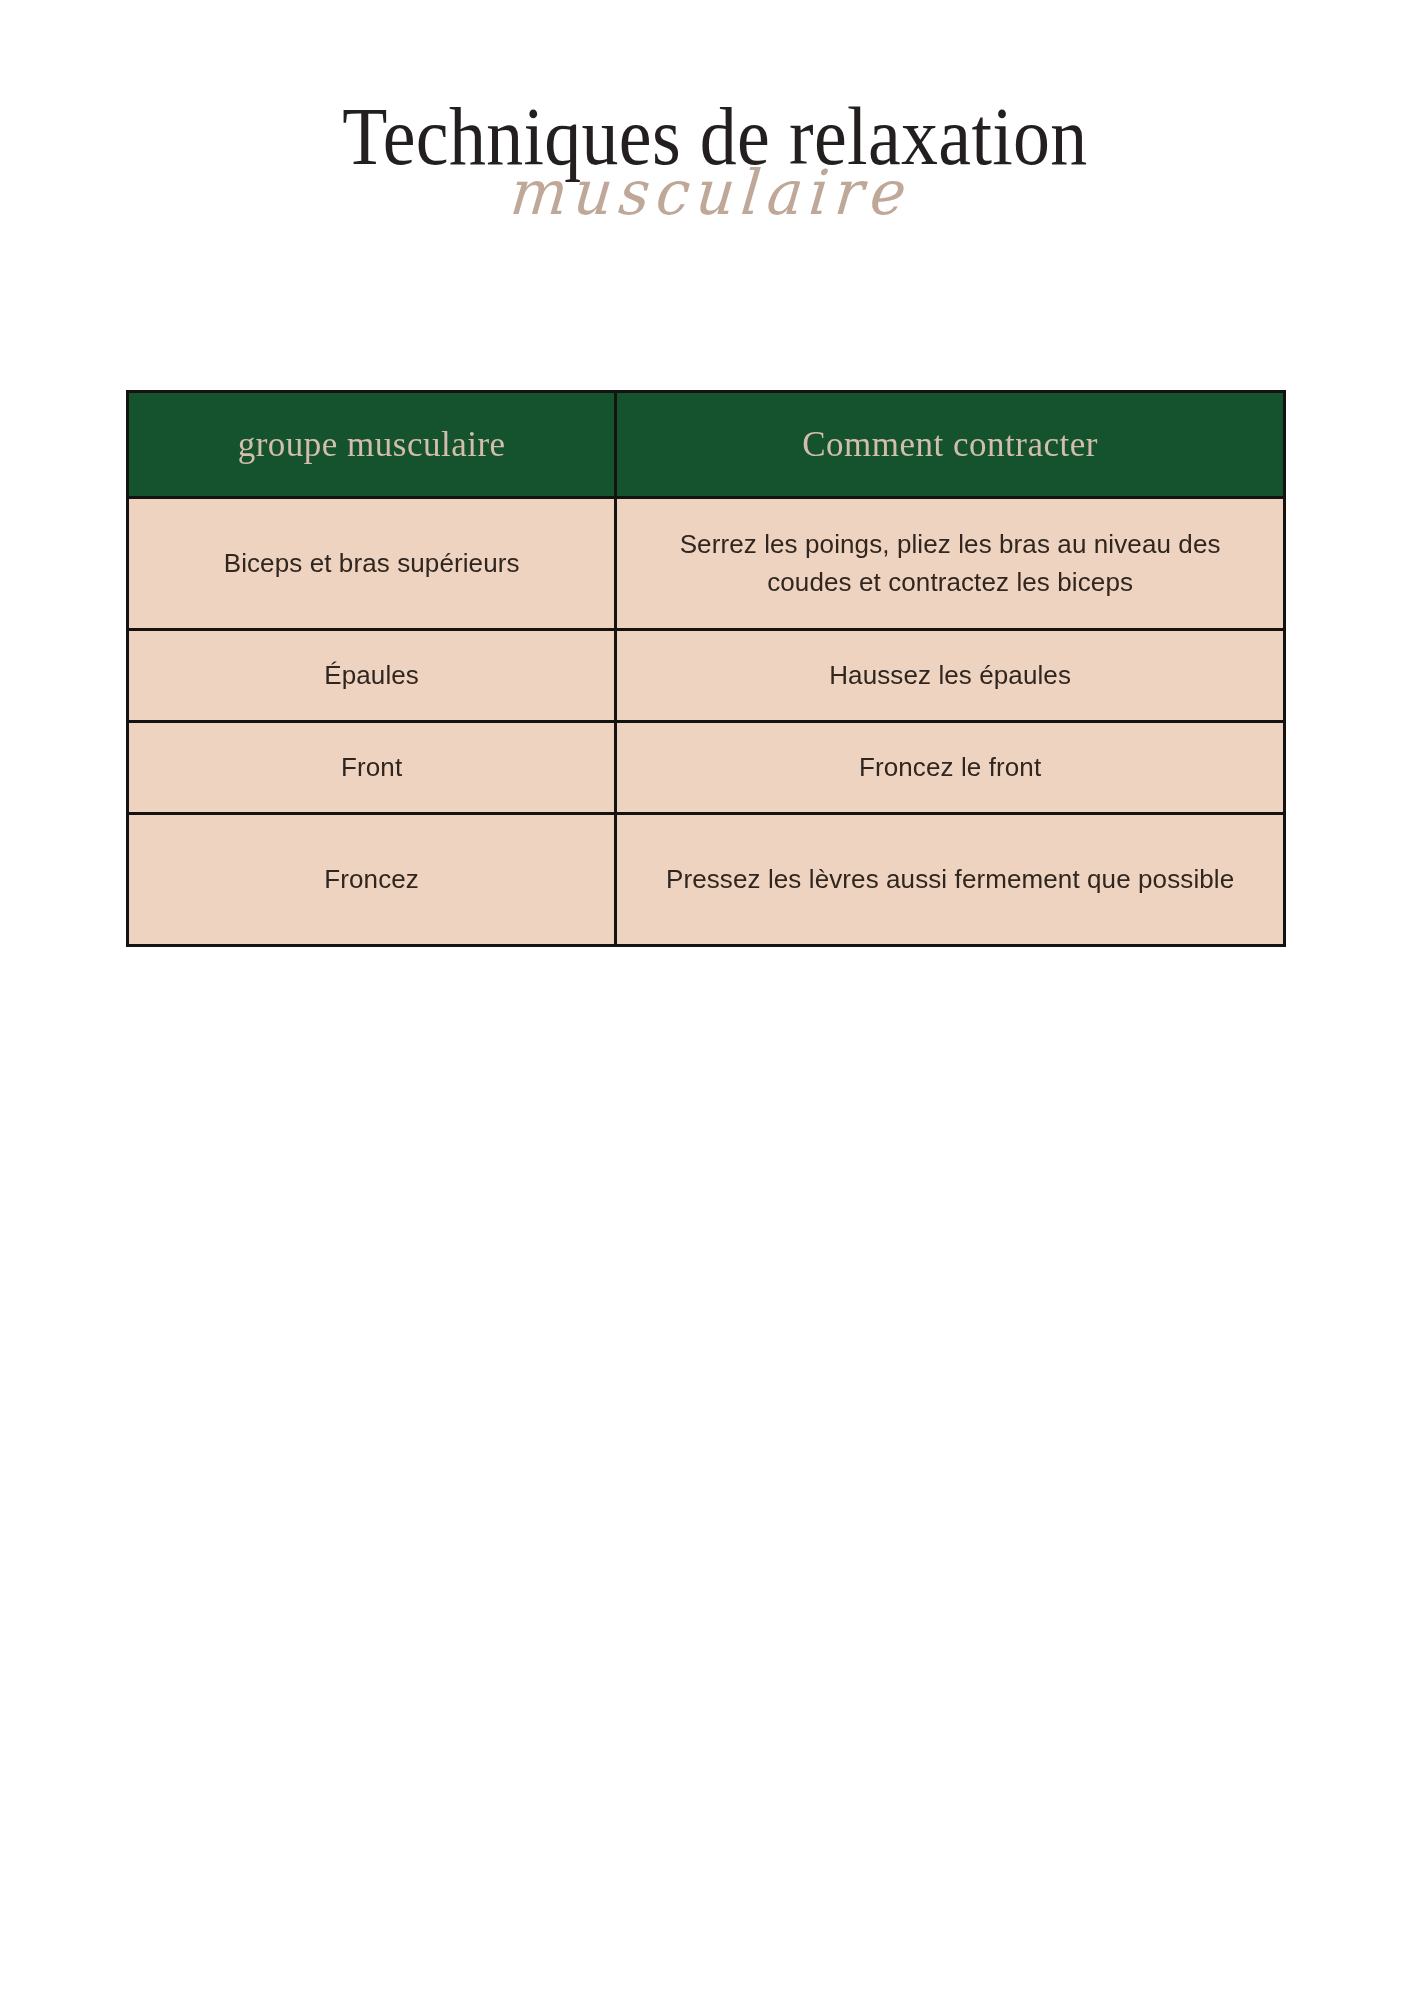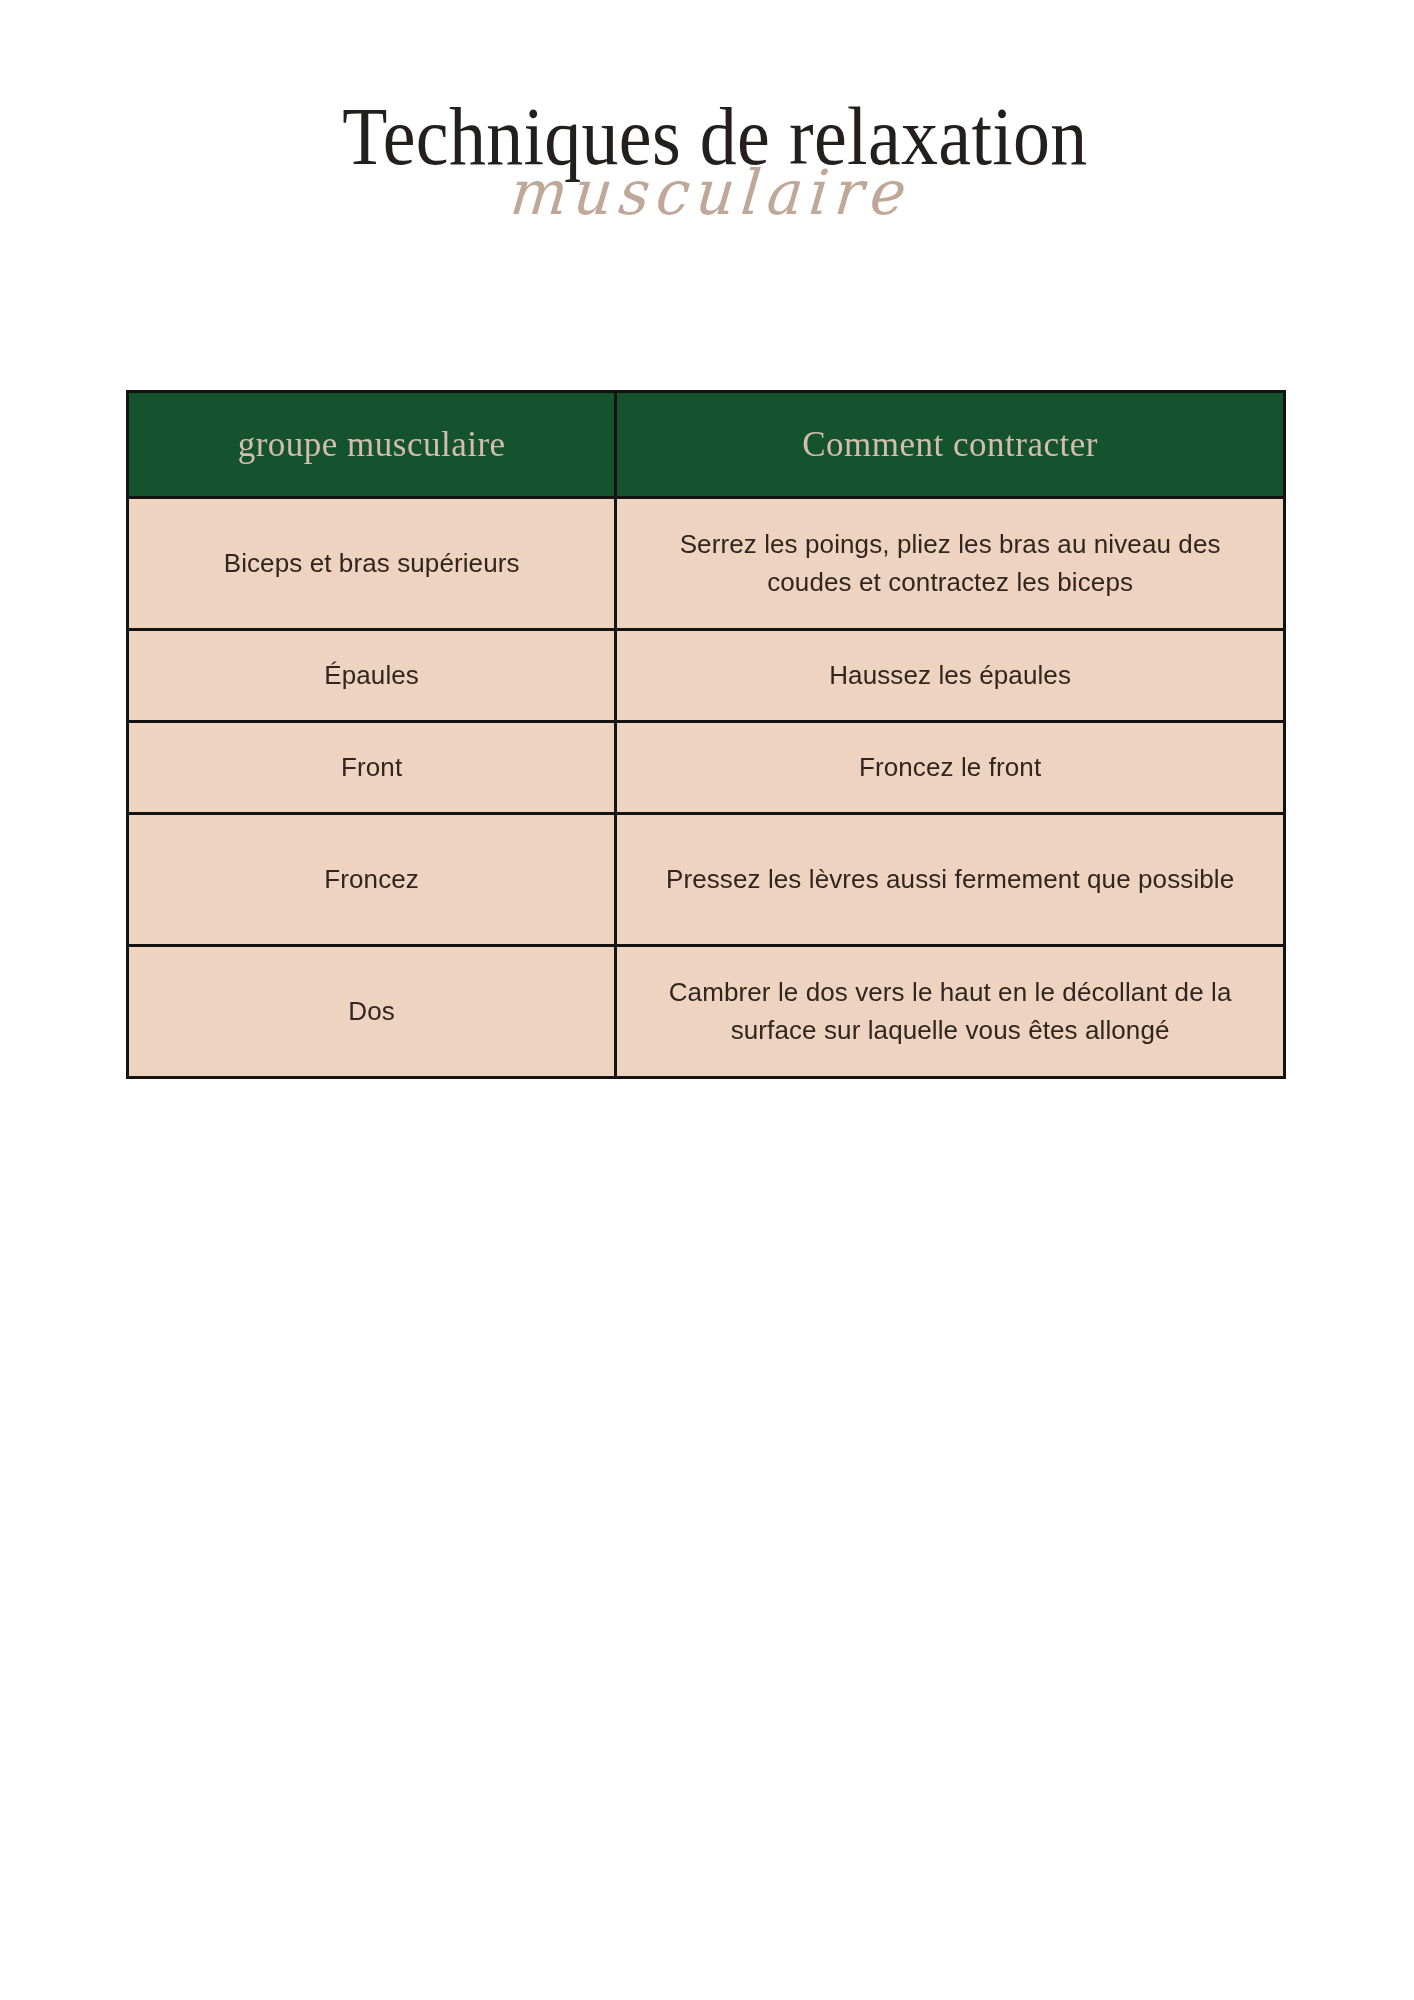--- a/index.html
+++ b/index.html
@@ -152,21 +152,17 @@
             <td class="cell-how">Haussez les épaules</td>
           </tr>
           <tr class="r-h1">
             <td class="cell-group">Front</td>
             <td class="cell-how">Froncez le front</td>
           </tr>
           <tr class="r-h2">
             <td class="cell-group">Froncez</td>
             <td class="cell-how">Pressez les lèvres aussi fermement que possible</td>
           </tr>
-          <tr class="r-h2">
-            <td class="cell-group">Dos</td>
-            <td class="cell-how">Cambrer le dos vers le haut en le décollant de la surface sur laquelle vous êtes allongé</td>
-          </tr>
         </tbody>
     </table>
   </div>
 
 </div>
 
 </body></html>

